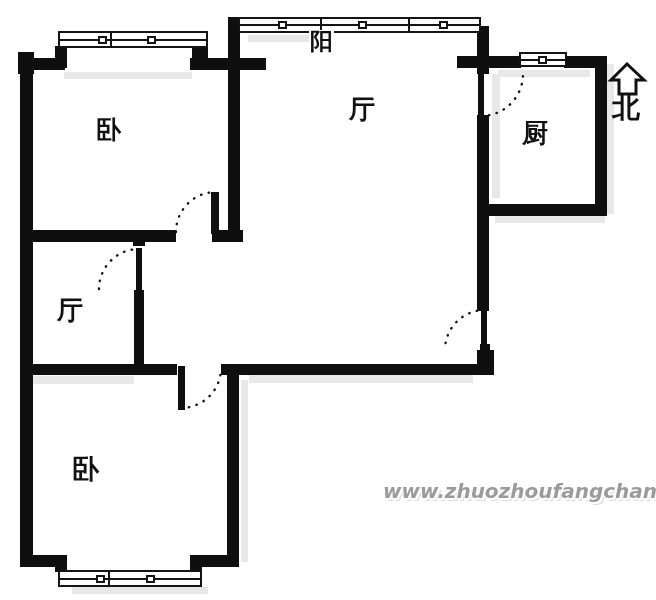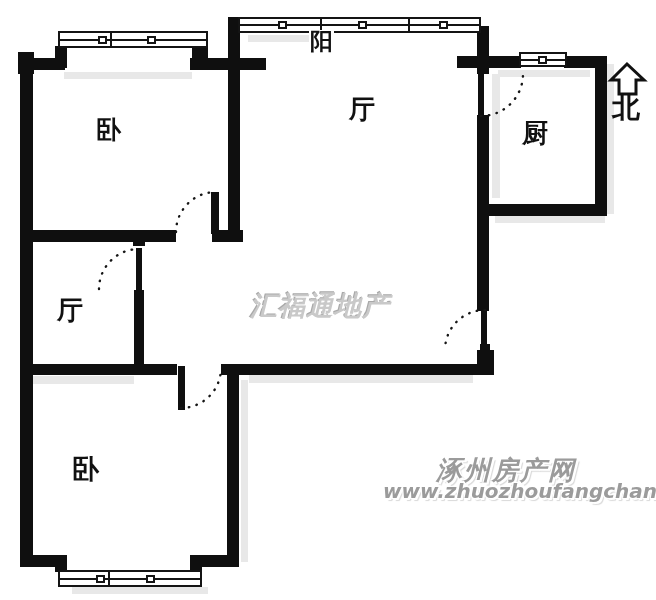--- a/index.html
+++ b/index.html
@@ -111,17 +111,15 @@
   </svg>
 
   <div class="room-label" style="left:96px;top:117px;font-size:25px;">卧</div>
   <div class="room-label" style="left:349px;top:96px;font-size:26px;">厅</div>
   <div class="room-label" style="left:57px;top:297px;font-size:26px;">厅</div>
   <div class="room-label" style="left:522px;top:120px;font-size:26px;">厨</div>
   <div class="room-label" style="left:72px;top:455px;font-size:27px;">卧</div>
   <div class="room-label" style="left:309px;top:30px;font-size:23px;background:#fff;padding:0 1px;">阳</div>
   <div class="room-label" style="left:612px;top:94px;font-size:28px;">北</div>
 
-  <div class="wm-agency" style="left:250px;top:288px;font-size:27px;">汇福通地产</div>
-  <div class="wm-site" style="left:436px;top:453px;font-size:26px;letter-spacing:2px;">涿州房产网</div>
   <div class="wm-site" style="left:383px;top:479px;font-size:20px;">www.zhuozhoufangchan.com</div>
 
 </div>
 
 </body></html>

